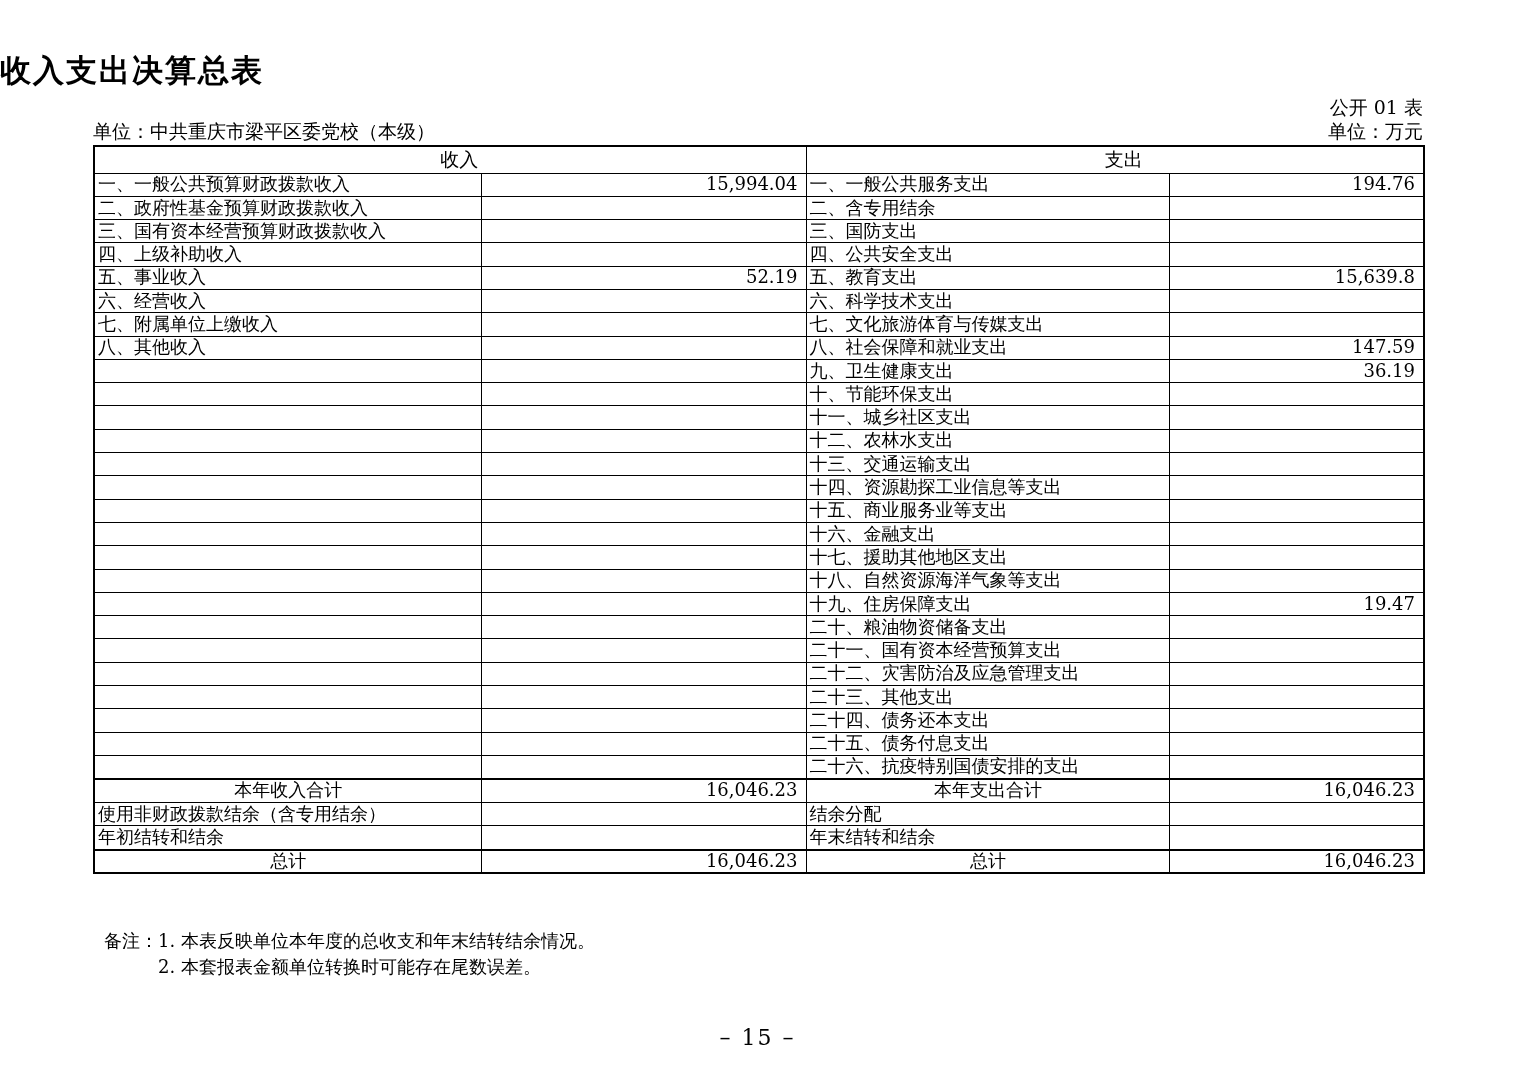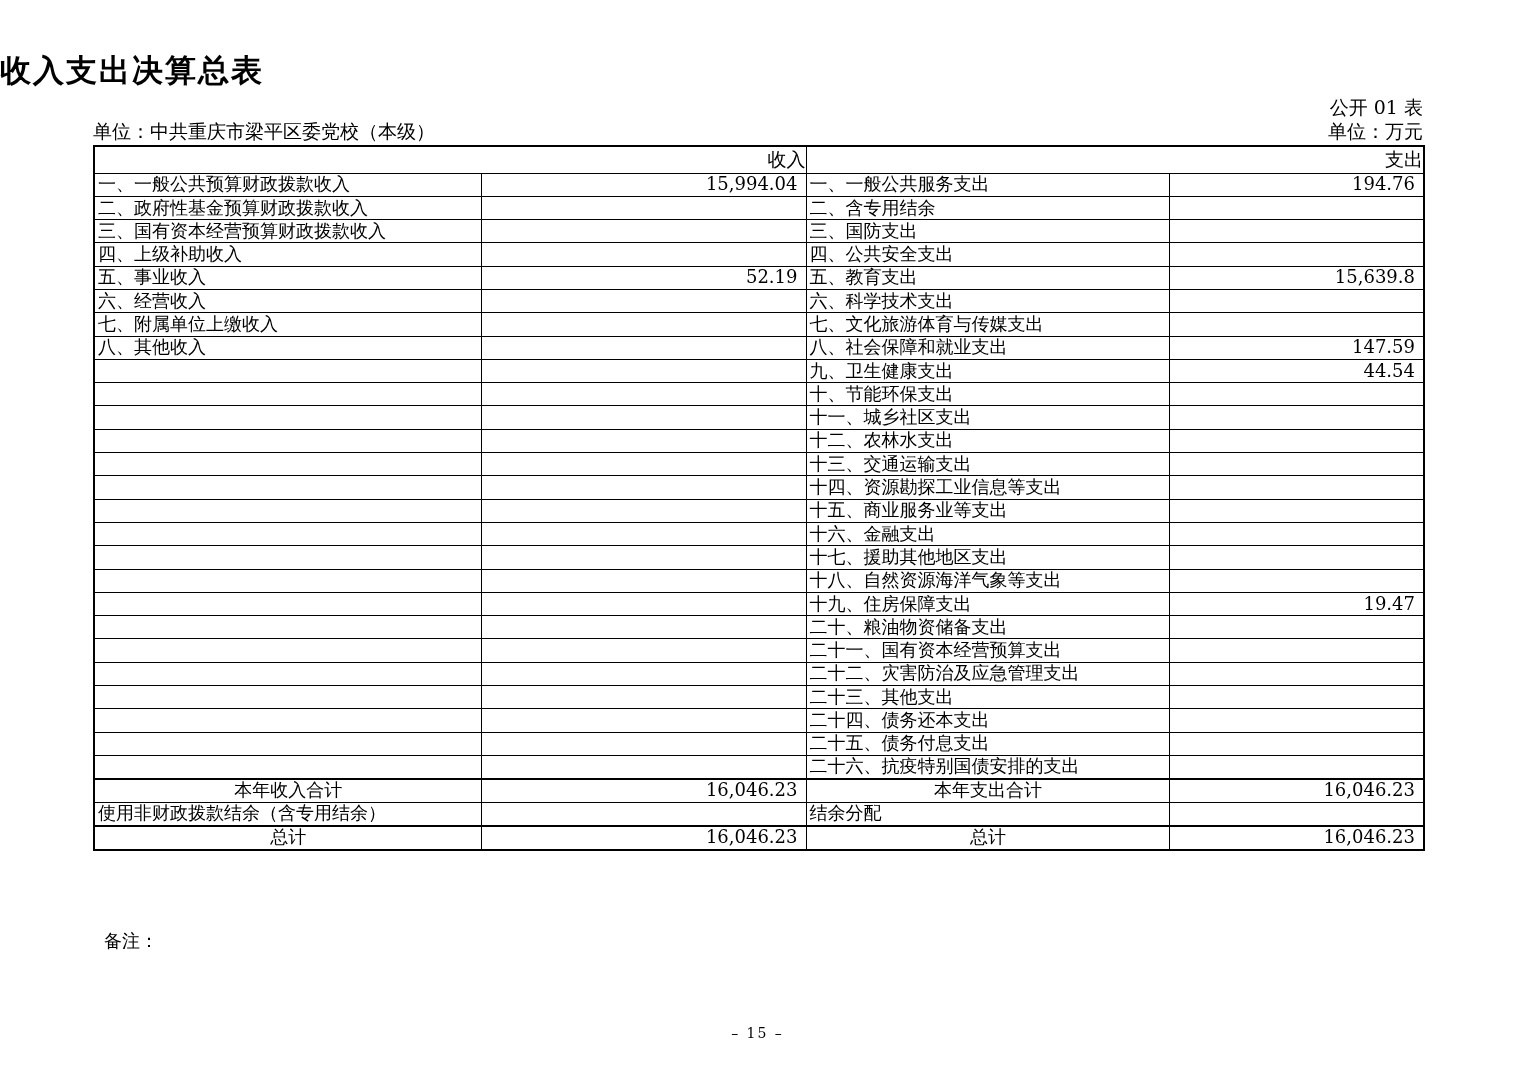--- a/index.html
+++ b/index.html
@@ -41,36 +41,36 @@
     border:1px solid #000;
     overflow:hidden; white-space:nowrap;
     font-weight:normal;
     line-height:1.05;
     vertical-align:middle;
   }
   tr.group-row { height:27px; }
   tr.col-row   { height:25px; }
   tr.data-row  { height:23.3px; }
   tr.summary-row { height:23.6px; }
-  th.group-th, th.col-th { text-align:right; font-weight:bold; font-size:19px;padding-left:18px; }
+  th.group-th, th.col-th { text-align:center; font-weight:bold; font-size:19px;padding-left:18px; }
   td.item  { text-align:left; padding:0 2px 0 3px; font-weight:bold; }
   td.value { text-align:right; padding:0 8px 0 2px; }
   tr.center-label td.item { text-align:center; }
   tr.thick-top td { border-top:2px solid #000; }
 
   .notes {
     position:absolute; top:928px; left:104px;
     font-size:18px; line-height:26px;
     display:flex;
   }
   .notes .note-lines div { white-space:nowrap; }
 
   .page-number {
     position:absolute; top:1025px; left:0; width:100%;
-    text-align:center; font-size:14px; letter-spacing:2px;
+    text-align:center; font-size:22px; letter-spacing:2px;
   }
 </style>
 </head>
 <body>
 
 <div class="sheet">
 
   <div class="doc-title">收入支出决算总表</div>
 
   <div class="form-label">公开 01 表</div>
@@ -139,21 +139,21 @@
         <tr class="data-row">
           <td class="item">八、其他收入</td>
           <td class="value"></td>
           <td class="item">八、社会保障和就业支出</td>
           <td class="value">147.59</td>
         </tr>
         <tr class="data-row">
           <td class="item"></td>
           <td class="value"></td>
           <td class="item">九、卫生健康支出</td>
-          <td class="value">44.54</td>
+          <td class="value">36.19</td>
         </tr>
         <tr class="data-row">
           <td class="item"></td>
           <td class="value"></td>
           <td class="item">十、节能环保支出</td>
           <td class="value"></td>
         </tr>
         <tr class="data-row">
           <td class="item"></td>
           <td class="value"></td>
@@ -255,28 +255,38 @@
           <td class="value">16,046.23</td>
           <td class="item">本年支出合计</td>
           <td class="value">16,046.23</td>
         </tr>
         <tr class="summary-row">
           <td class="item">使用非财政拨款结余（含专用结余）</td>
           <td class="value"></td>
           <td class="item">结余分配</td>
           <td class="value"></td>
         </tr>
+        <tr class="summary-row">
+          <td class="item">年初结转和结余</td>
+          <td class="value"></td>
+          <td class="item">年末结转和结余</td>
+          <td class="value"></td>
+        </tr>
         <tr class="summary-row center-label thick-top">
           <td class="item">总计</td>
           <td class="value">16,046.23</td>
           <td class="item">总计</td>
           <td class="value">16,046.23</td>
         </tr>
       </tbody>
   </table>
 
   <div class="notes">
     <span>备注：</span>
+    <div class="note-lines">
+      <div>1. 本表反映单位本年度的总收支和年末结转结余情况。</div>
+      <div>2. 本套报表金额单位转换时可能存在尾数误差。</div>
+    </div>
   </div>
 
   <div class="page-number">– 15 –</div>
 
 </div>
 
 </body></html>

